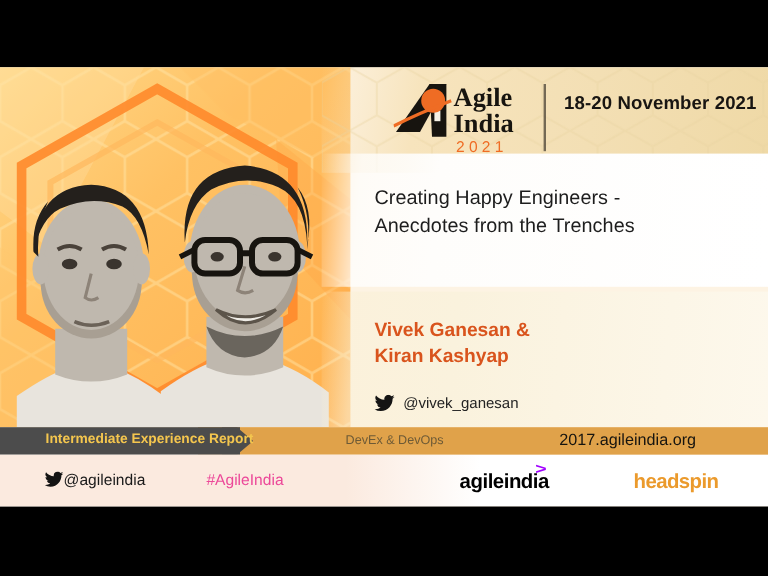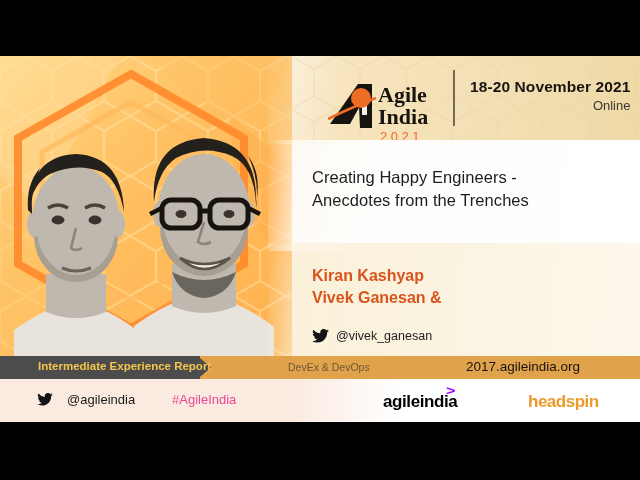--- a/index.html
+++ b/index.html
@@ -39,33 +39,33 @@
   .hr{ fill:#24201c; }      
   .sh{ fill:#e8e4dd; }      
   .dk{ fill:#3a342e; }
 
   
   #header{ position:absolute; left:268px; top:0; right:0; height:88px;
      background:linear-gradient(100deg, rgba(255,214,150,0) 0%, #f7e4bd 22%, #f3dfb4 60%, #efd9a6 100%);
      overflow:hidden; }
   #header .hexlayer{ opacity:.38; }
 
-  #logo{ position:absolute; left:60px; top:16px; width:110px; height:72px; }
+  #logo{ position:absolute; left:60px; top:2px; width:110px; height:72px; }
   #logo svg{ width:100%; height:100%; display:block; }
 
   #hdr-divider{ position:absolute; left:185px; top:14px; width:2px; height:56px;
      background:#4a4134; opacity:.75; }
 
   #hdr-text{ position:absolute; left:202px; top:22px;text-align:right; }
   #hdr-date{ font-size:15.5px; font-weight:bold; color:#181512; letter-spacing:.1px;
      white-space:nowrap; }
   #hdr-mode{ font-size:13px; color:#3c3731; margin-top:2px; }
 
   
-  #title-panel{ position:absolute; left:268px; top:84px; right:0; height:111px;
+  #title-panel{ position:absolute; left:268px; top:72px; right:0; height:111px;
      background:linear-gradient(95deg, rgba(255,255,255,0) 0%, rgba(255,255,255,.72) 9%, #fefdfb 26%, #ffffff 100%); }
   #title{ position:absolute; left:44px; top:26px; right:18px;
      font-size:16.5px; line-height:1.42; color:#1d1d1d; letter-spacing:.05px; }
 
   
   #spk-panel{ position:absolute; left:268px; top:187px; right:0; height:113px;
      background:linear-gradient(95deg, rgba(250,240,214,0) 0%, rgba(250,240,214,.6) 8%, #faf2dd 30%, #fdf8ec 100%); }
   #speakers{ position:absolute; left:44px; top:22px; right:10px;
      font-size:16px; font-weight:bold; line-height:1.38; color:#d9541d; }
 
@@ -87,21 +87,21 @@
   #bar-track-name{ position:absolute; left:255px; top:5px; font-size:10.5px;
      color:#6d5a36; white-space:nowrap;margin-left:33px; }
   #bar-url{ position:absolute; left:466px; top:3px; font-size:13.5px;
      color:#16140f; white-space:nowrap; }
 
   
   #footer{ position:absolute; left:0; top:323px; width:640px; height:43px;
      background:#ffffff; }
   #footer-left{ position:absolute; left:0; top:0; width:400px; height:43px;
      background:linear-gradient(90deg,#fbeadf 0%,#fbeadf 72%,rgba(251,234,223,0) 100%); }
-  #f-tw{ position:absolute; left:37px; top:13px; display:flex; align-items:center; gap:14px; }
+  #f-tw{ position:absolute; left:37px; top:13px; display:flex; align-items:center; gap:0; }
   #f-tw .bird{ width:16px; height:13px; }
   #f-handle{ font-size:13px; color:#1a1a1a; }
   #f-hash{ position:absolute; left:172px; top:13px; font-size:13px; color:#ec4899; }
 
   #acc{ position:absolute; left:383px; top:13px; font-size:17px; font-weight:bold;
      color:#000; letter-spacing:-.4px; }
   #acc-car{ position:absolute; left:447px; top:4px; font-size:13px; font-weight:bold;
      color:#a100ff; transform:scaleX(1.25); }
   #hs{ position:absolute; left:528px; top:13px; font-size:17px; font-weight:bold;
      color:#eb9a2c; letter-spacing:-.5px; }
@@ -206,35 +206,34 @@
           <text x="50" y="30" font-family="'Liberation Serif',serif" font-size="22" font-weight="bold" fill="#17140f">Agile</text>
           <text x="50" y="52" font-family="'Liberation Serif',serif" font-size="22" font-weight="bold" fill="#17140f">India</text>
           <text x="52" y="69" font-family="'Liberation Sans',sans-serif" font-size="13" letter-spacing="3.5" fill="#ef6c24">2021</text>
         </svg>
       </div>
 
       <div id="hdr-divider"></div>
 
       <div id="hdr-text">
         <div id="hdr-date">18-20 November 2021</div>
-        <div id="hdr-mode">Online</div>
       </div>
     </div>
 
     <div id="title-panel">
       <div id="title">
         <div>Creating Happy Engineers -</div>
         <div>Anecdotes from the Trenches</div>
       </div>
     </div>
 
     <div id="spk-panel">
       <div id="speakers">
+        <div>Vivek Ganesan &amp;</div>
         <div>Kiran Kashyap</div>
-        <div>Vivek Ganesan &amp;</div>
       </div>
       <div id="tw-row">
         <svg class="bird" viewBox="0 0 24 20">
           <path fill="#141414" d="M24 2.4a9.6 9.6 0 0 1-2.8.8A4.9 4.9 0 0 0 23.3.5a9.7 9.7 0 0 1-3.1 1.2A4.85 4.85 0 0 0 11.8 6a13.8 13.8 0 0 1-10-5.1 4.85 4.85 0 0 0 1.5 6.5 4.8 4.8 0 0 1-2.2-.6c0 2.3 1.6 4.3 3.9 4.7a4.9 4.9 0 0 1-2.2.1 4.86 4.86 0 0 0 4.5 3.4A9.7 9.7 0 0 1 0 17.1a13.7 13.7 0 0 0 7.5 2.2c9 0 14-7.5 14-14v-.6A9.9 9.9 0 0 0 24 2.4z"></path>
         </svg>
         <span id="tw-handle">@vivek_ganesan</span>
       </div>
     </div>
 
     <div id="bar">

